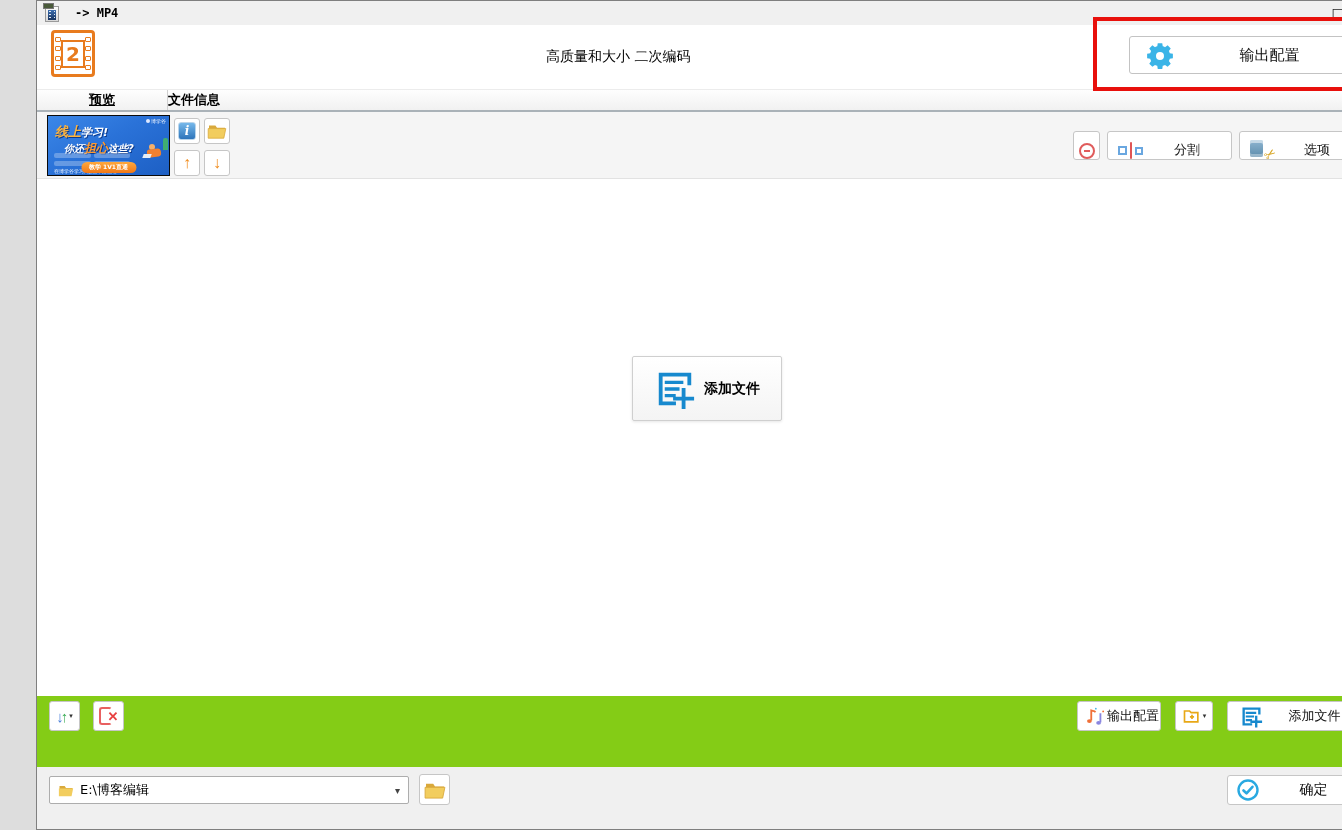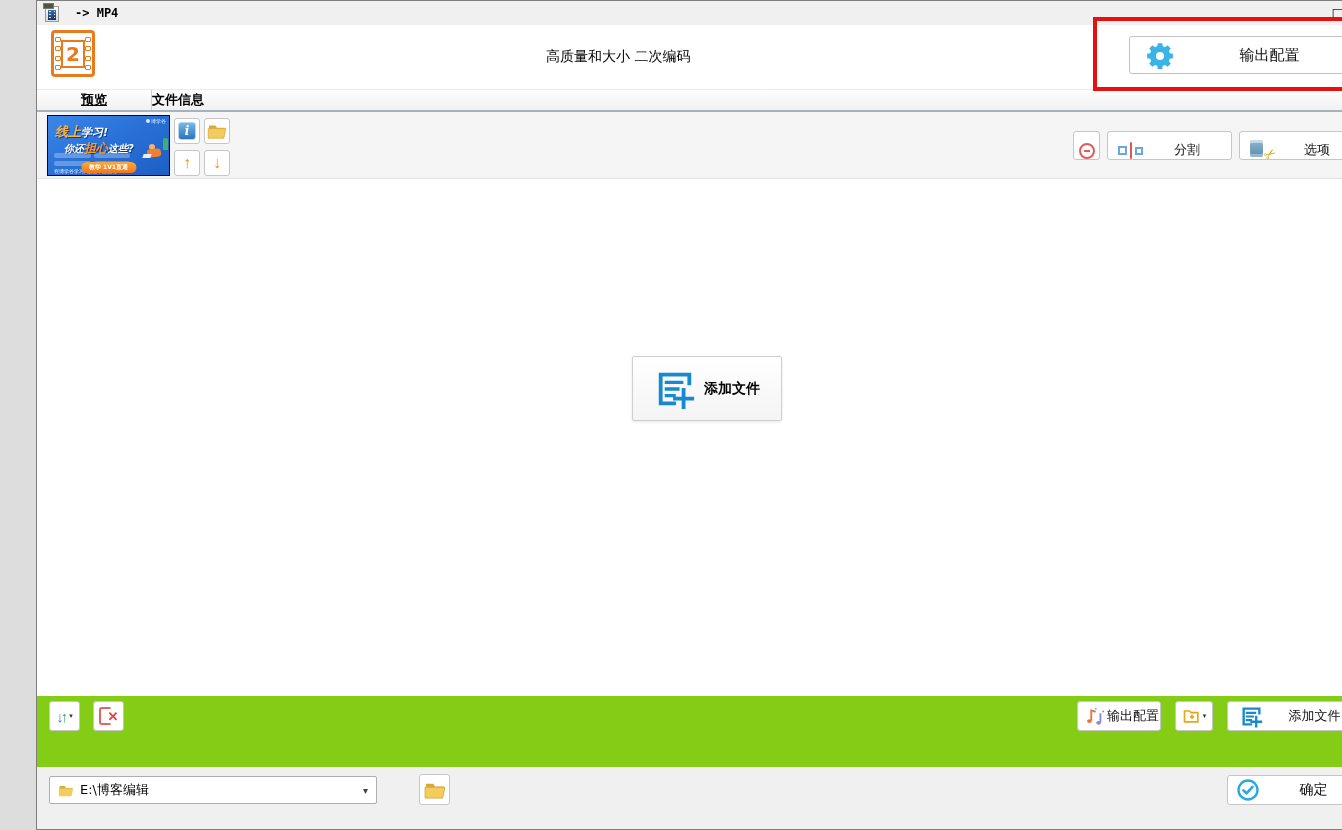--- a/index.html
+++ b/index.html
@@ -27,21 +27,21 @@
   .film-badge .num { flex:1; display:flex; align-items:center; justify-content:center; }
   .film-badge .num b { border:2px solid #e87b1e; padding:0 3px; font-size:20px; line-height:24px; color:#e87b1e; font-weight:bold; }
   .preset-label { position:absolute; left:509px; top:23px; font-size:14px; color:#000; }
   .output-config { position:absolute; left:1092px; top:11px; width:236px; height:38px; background:#fff; border:1px solid #c3c3c3; border-radius:3px; display:flex; align-items:center; cursor:pointer; }
   .output-config .gear { width:30px; height:30px; margin-left:15px; display:flex; }
   .output-config .ocl { flex:1; text-align:center; font-size:15px; color:#111; }
   .red-box { position:absolute; left:1056px; top:16px; width:281px; height:74px; border:4px solid #e8100c; z-index:60; pointer-events:none; }
 
   
   .list-header { position:absolute; left:0; top:88px; width:100%; height:23px; background:linear-gradient(#fefefe,#f1f1f1); border-top:1px solid #ececec; border-bottom:2px solid #aab2b8; display:flex; }
-  .hdr-preview { width:115px; text-align:center; font-size:13px; font-weight:bold; line-height:20px; border-right:1px solid #cfcfcf;text-decoration:underline; }
+  .hdr-preview { width:131px; text-align:center; font-size:13px; font-weight:bold; line-height:20px; border-right:1px solid #cfcfcf;text-decoration:underline; }
   .hdr-info { flex:1; text-align:left; font-size:13px; font-weight:bold; line-height:20px; }
 
   
   .file-row { position:absolute; left:0; top:111px; width:100%; height:67px; background:#f5f5f5; border-bottom:1px solid #e2e2e2; }
   .thumb { position:absolute; left:10px; top:3px; width:123px; height:61px; border:1px solid #0a0a0a; background:linear-gradient(150deg,#3b87e8 0%,#2a72d8 45%,#1d5fc4 100%); overflow:hidden; color:#fff; }
   .thumb .brand { position:absolute; top:2px; right:3px; font-size:5px; color:#eaf2ff; display:flex; align-items:center; gap:1px; }
   .thumb .brand i { width:4px; height:4px; border-radius:50%; background:#dfe9ff; }
   .thumb .t1 { position:absolute; left:7px; top:5px; font-weight:bold; font-style:italic; }
   .thumb .t1 .hl { font-size:13px; color:#ffb43c; text-shadow:1px 1px 0 #0c3a8c; }
   .thumb .t1 .rest { font-size:11px; color:#fff; text-shadow:1px 1px 0 #0c3a8c; }
@@ -103,21 +103,21 @@
   .add-files-btn { left:1190px; top:700px; width:140px; height:30px; padding-left:12px; }
   .add-files-btn .lbl { flex:1; text-align:center; font-size:13px; color:#111; }
 
   
   .settings-row { position:absolute; left:12px; top:741px; display:flex; align-items:center; gap:9px; }
   .settings-row input { width:15px; height:15px; cursor:pointer; }
   .settings-row label { font-size:13.5px; color:#000; }
 
   
   .footer-band { position:absolute; left:0; top:766px; width:100%; height:64px; background:#f0f0f0; }
-  .path-select { position:absolute; left:12px; top:775px; width:328px; height:28px; background:#fff; border:1px solid #adadad; border-radius:2px; display:flex; align-items:center; padding:0 8px; gap:6px; cursor:pointer; }
+  .path-select { position:absolute; left:12px; top:775px; width:360px; height:28px; background:#fff; border:1px solid #adadad; border-radius:2px; display:flex; align-items:center; padding:0 8px; gap:6px; cursor:pointer; }
   .path-select .txt { font-size:13px; color:#000; flex:1; }
   .path-select .dd { font-size:10px; color:#444; }
   .browse-btn { left:382px; top:773px; width:31px; height:31px; }
   .ok-btn { left:1190px; top:774px; width:141px; height:30px; padding-left:8px; }
   .ok-btn .lbl { flex:1; text-align:center; font-size:14px; color:#111; }
 
   .grip { position:absolute; right:4px; bottom:4px; width:12px; height:12px; }
   .grip i { position:absolute; width:2px; height:2px; background:#b5b5b5; box-shadow:0 0 0 0 #b5b5b5; }
   .grip i:nth-child(1){ right:0; top:0; }
   .grip i:nth-child(2){ right:0; top:5px; }

